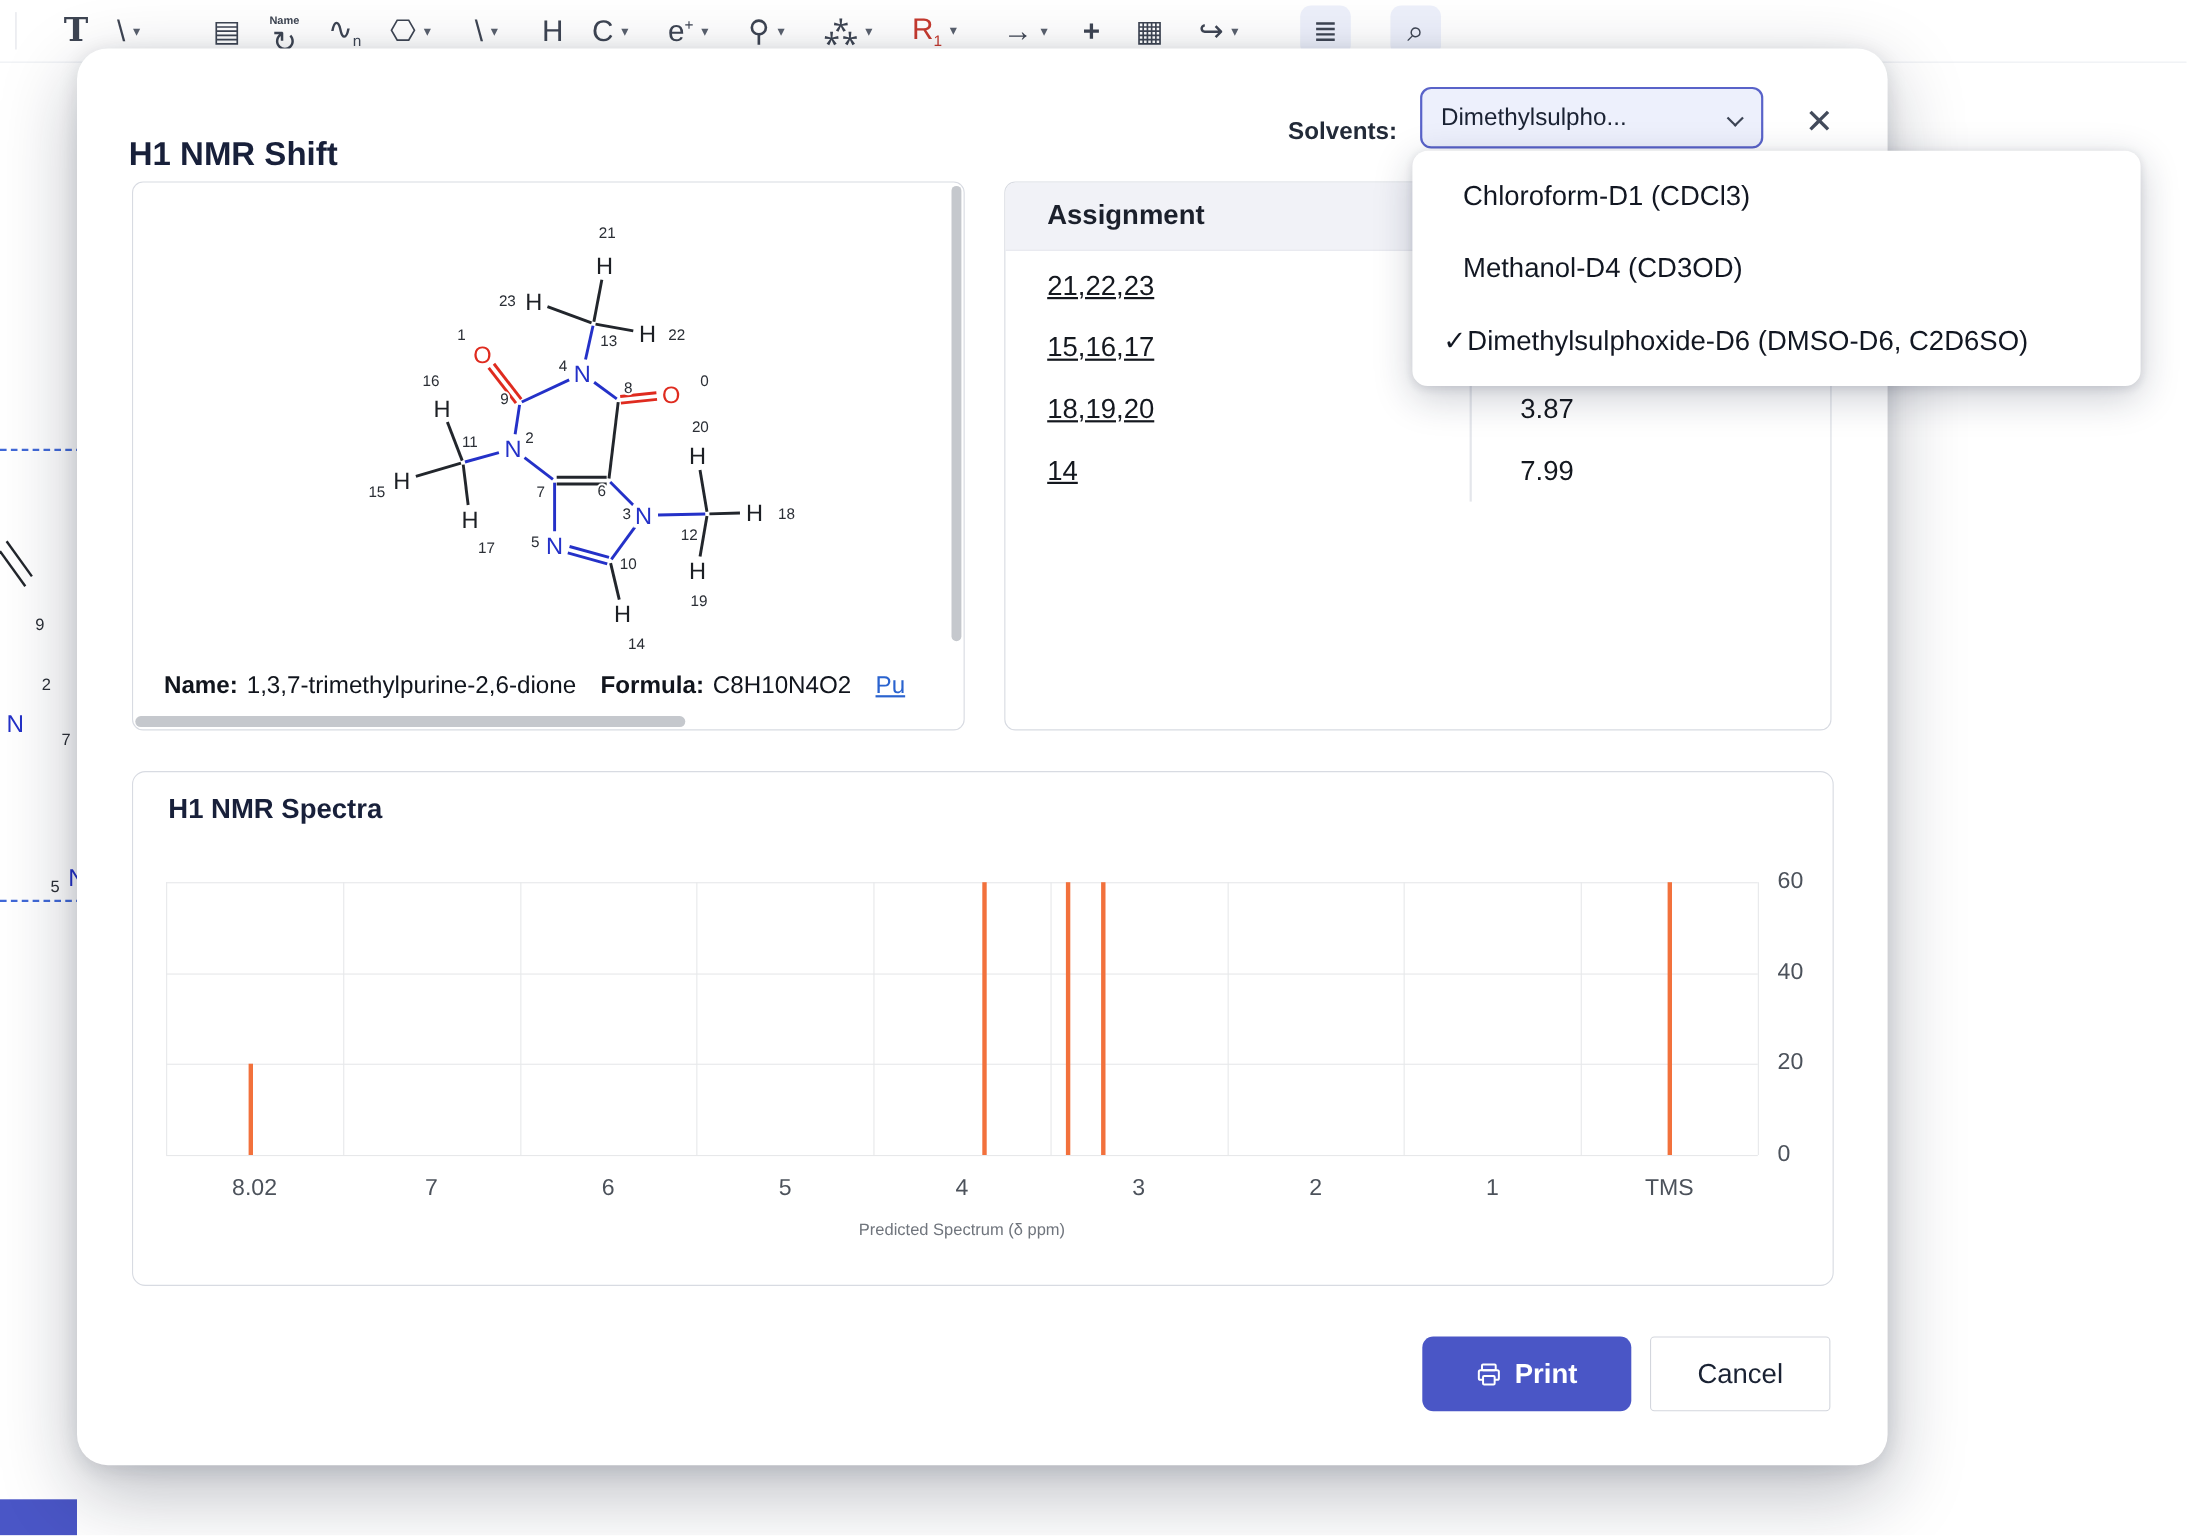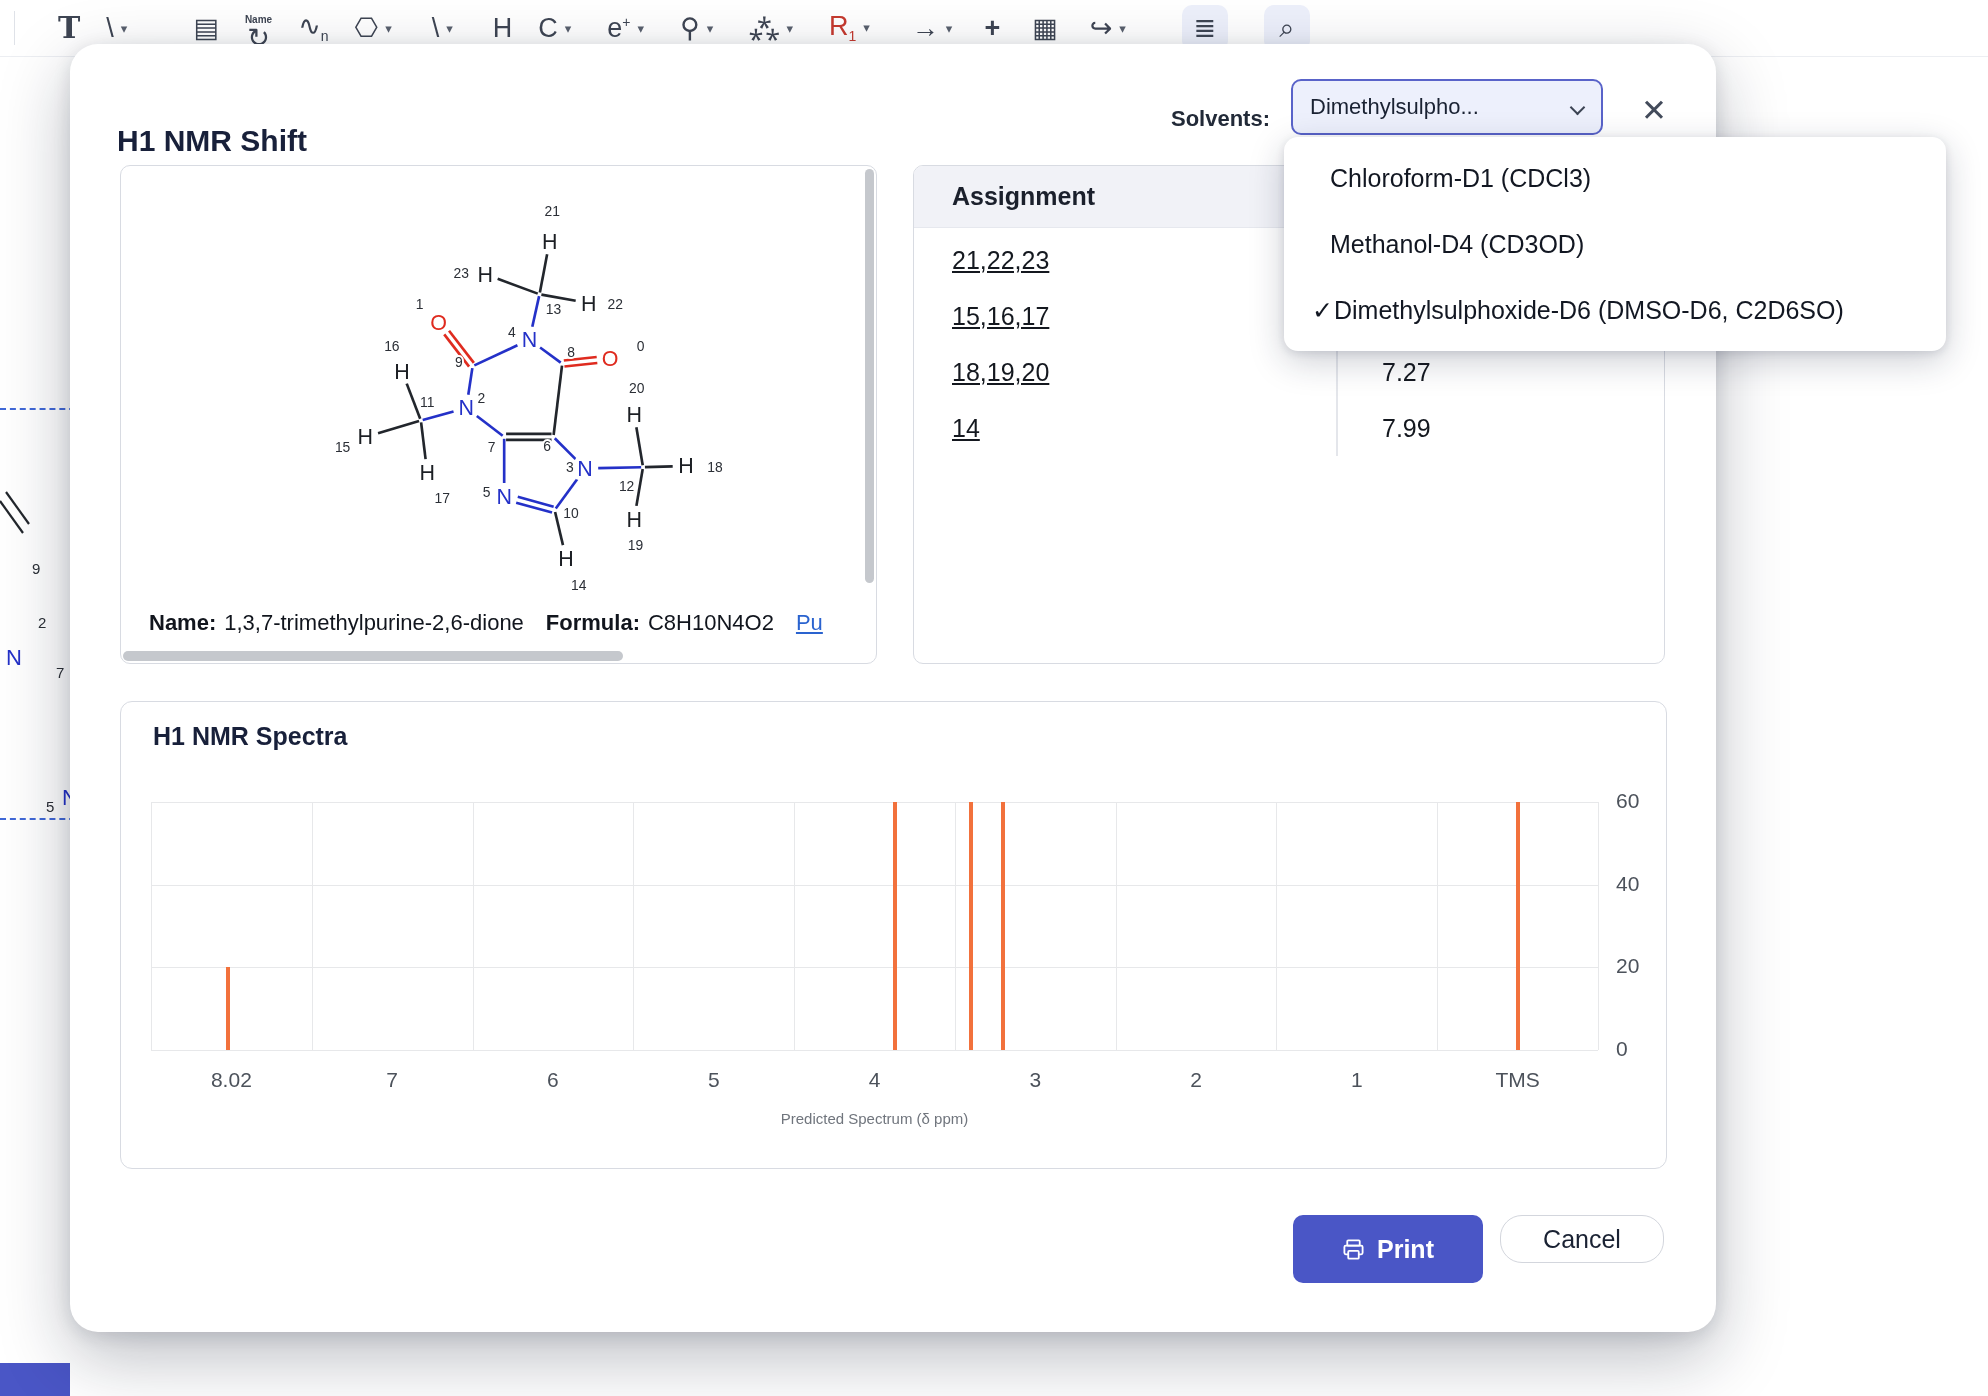--- a/index.html
+++ b/index.html
@@ -95,22 +95,22 @@
   .ylab { position:absolute; width:50px; font-size:21px; color:#4c525b; }
   .xlab { position:absolute; width:90px; text-align:center; font-size:21px; color:#4c525b; top:366px; }
   .axis-title { position:absolute; left:30px; width:1447px; text-align:center; top:408px;
                 font-size:15px; color:#70757d; }
 
   
   .print-btn { position:absolute; left:1223px; top:1171px; width:190px; height:68px; background:#4a56c6;
                color:#fff; border:none; border-radius:10px; font-size:25px; font-weight:600;
                display:flex; align-items:center; justify-content:center; gap:12px; cursor:pointer;
                font-family:"Liberation Sans", sans-serif; }
-  .cancel-btn { position:absolute; left:1430px; top:1171px; width:164px; height:48px; background:#fff;
-                color:#1a2233; border:1.5px solid #d3d6dd; border-radius:22px; font-size:25px; font-weight:500;
+  .cancel-btn { position:absolute; left:1430px; top:1171px; width:164px; height:68px; background:#fff;
+                color:#1a2233; border:1.5px solid #d3d6dd; border-radius:4px; font-size:25px; font-weight:500;
                 display:flex; align-items:center; justify-content:center; cursor:pointer;
                 font-family:"Liberation Sans", sans-serif; }
 </style>
 </head>
 <body>
 
 <div class="stage">
 
   <div class="canvas">
     <div class="dash-line" style="top:408px"></div>
@@ -305,21 +305,21 @@
           <div class="a-row">
             <span class="a-cell-assignment">21,22,23</span>
             <span class="a-cell-shift"></span>
           </div>
           <div class="a-row">
             <span class="a-cell-assignment">15,16,17</span>
             <span class="a-cell-shift"></span>
           </div>
           <div class="a-row">
             <span class="a-cell-assignment">18,19,20</span>
-            <span class="a-cell-shift">7.27</span>
+            <span class="a-cell-shift">3.87</span>
           </div>
           <div class="a-row">
             <span class="a-cell-assignment">14</span>
             <span class="a-cell-shift">7.99</span>
           </div>
         </div>
     </div>
 
     <div class="menu" id="solvent-menu">
         <div class="menu-item">

